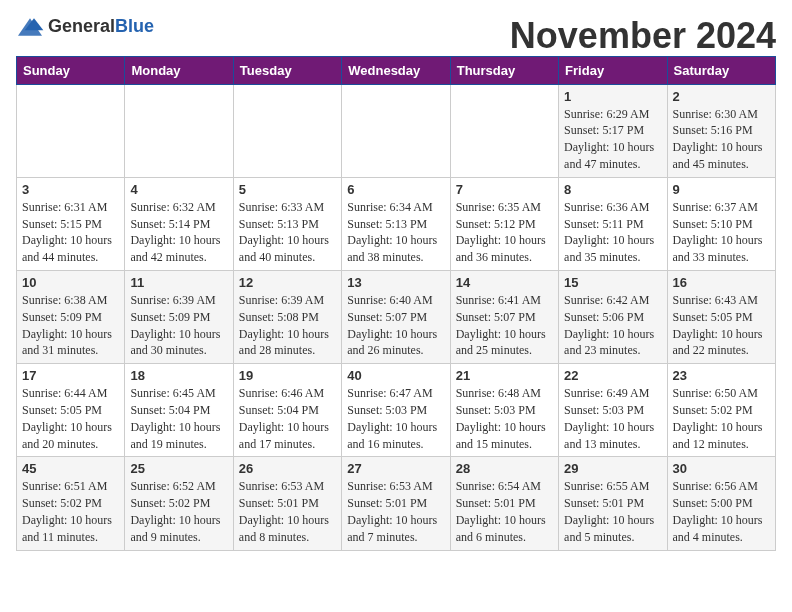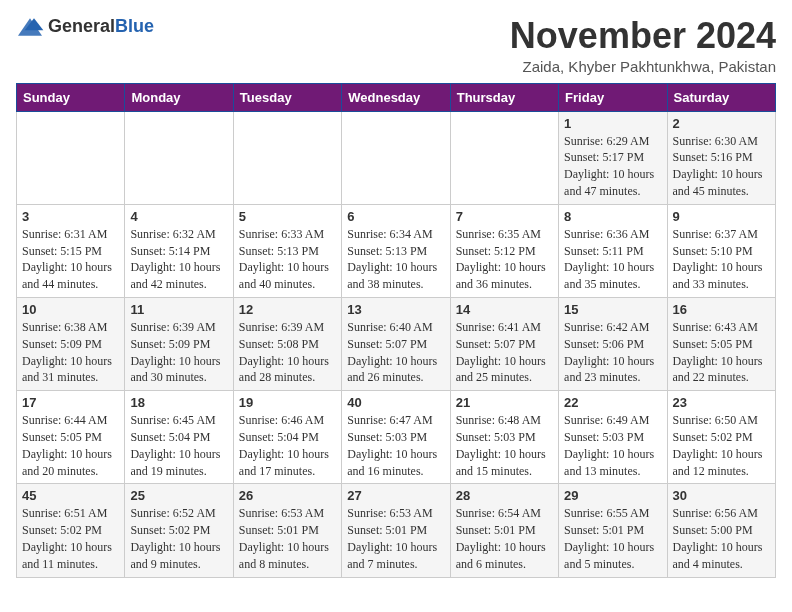--- a/index.html
+++ b/index.html
@@ -7,21 +7,20 @@
       font-family: Arial, sans-serif;
       background: #fff;
       width: 792px;
       min-height: 612px;
       padding: 16px;
     }
     .header-area {
       display: flex;
       align-items: flex-start;
       justify-content: space-between;
-      margin-bottom: 8px;
     }
     .logo {
       display: flex;
       align-items: center;
       gap: 4px;
     }
     .logo-text-general {
       font-size: 18px;
       font-weight: bold;
       color: #333;
@@ -101,21 +100,20 @@
       <rect x="0" y="0" width="40" height="30" fill="none"></rect>
       <polygon points="20,2 38,28 2,28" fill="#2563b0" opacity="0.85"></polygon>
       <polygon points="26,2 40,20 12,20" fill="#2563b0"></polygon>
     </svg>
     <div>
       <span class="logo-text-general">General</span><span class="logo-text-blue">Blue</span>
     </div>
   </div>
   <div class="title-area">
     <div class="month-title">November 2024</div>
-    <div class="location-title">Zaida, Khyber Pakhtunkhwa, Pakistan</div>
   </div>
 </div>
 
 <table>
   <thead>
     <tr>
     <th>Sunday</th>
         <th>Monday</th>
         <th>Tuesday</th>
         <th>Wednesday</th>

